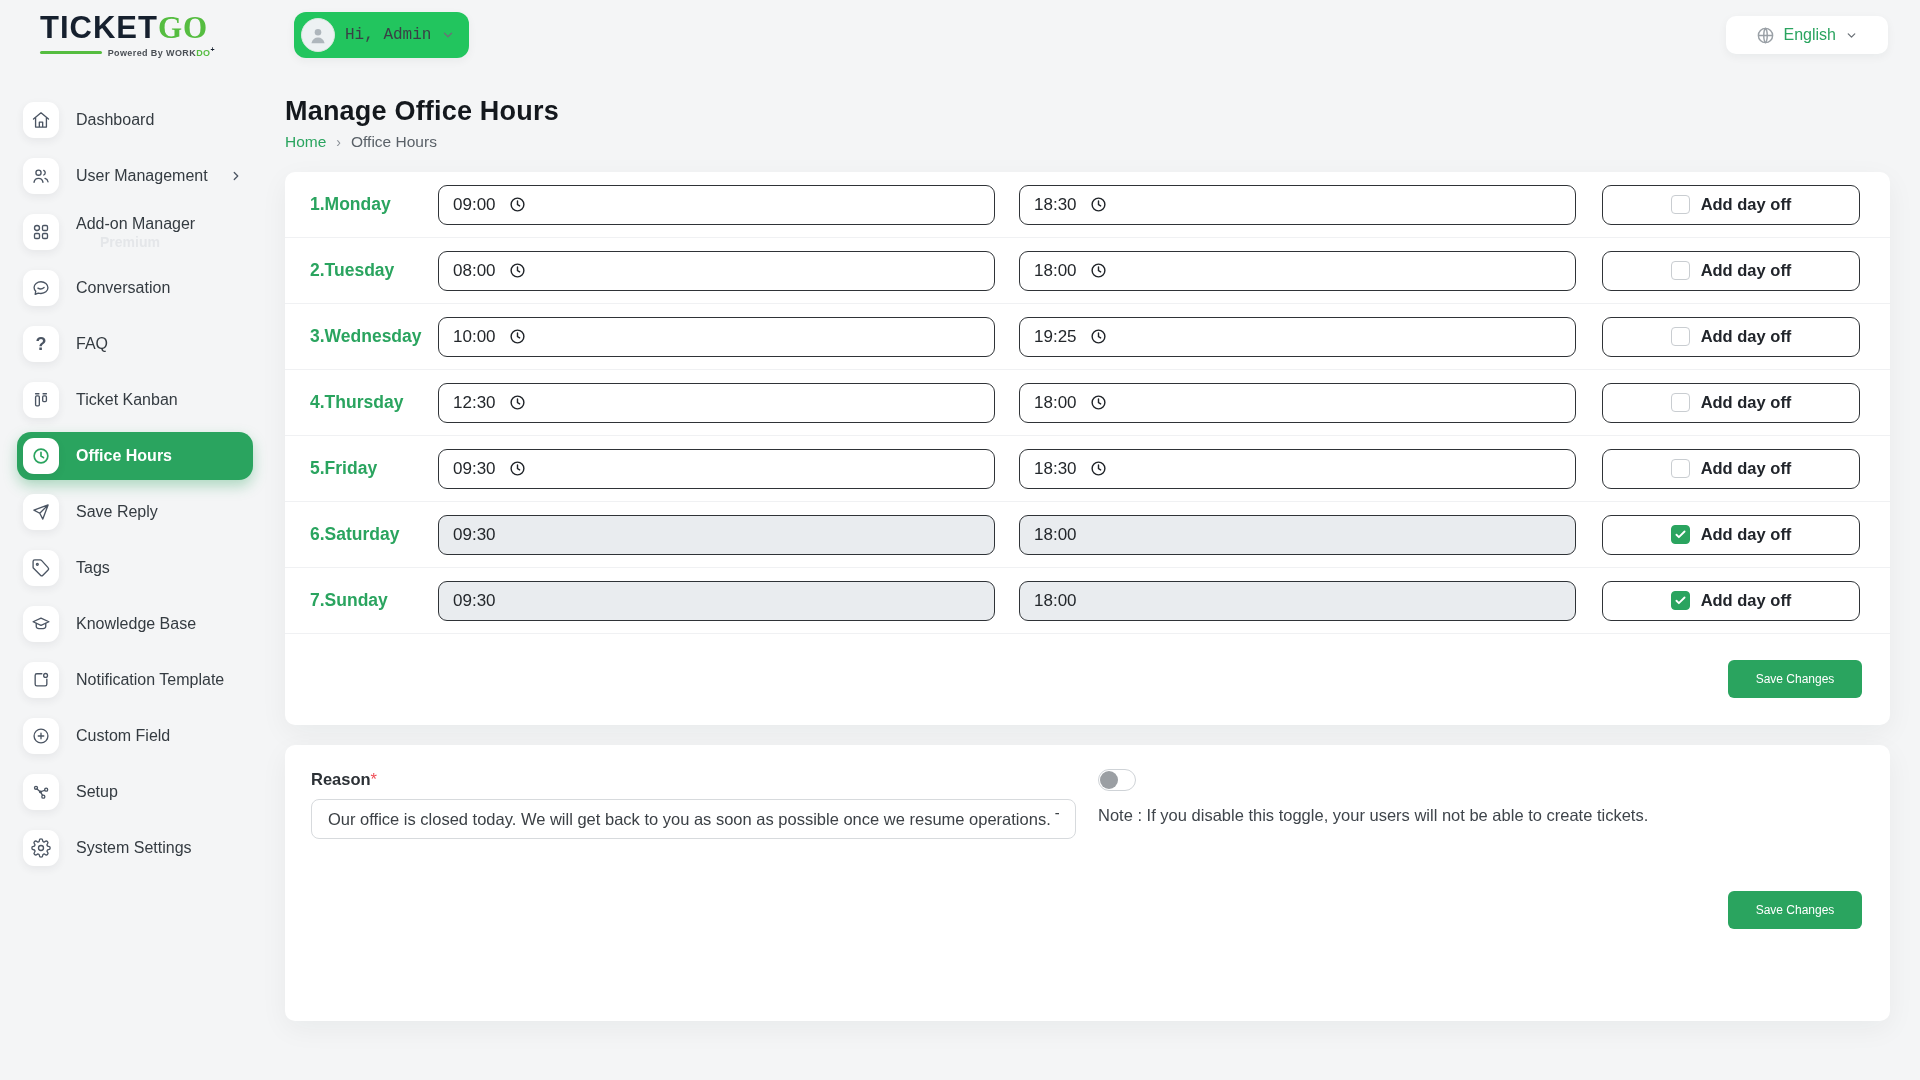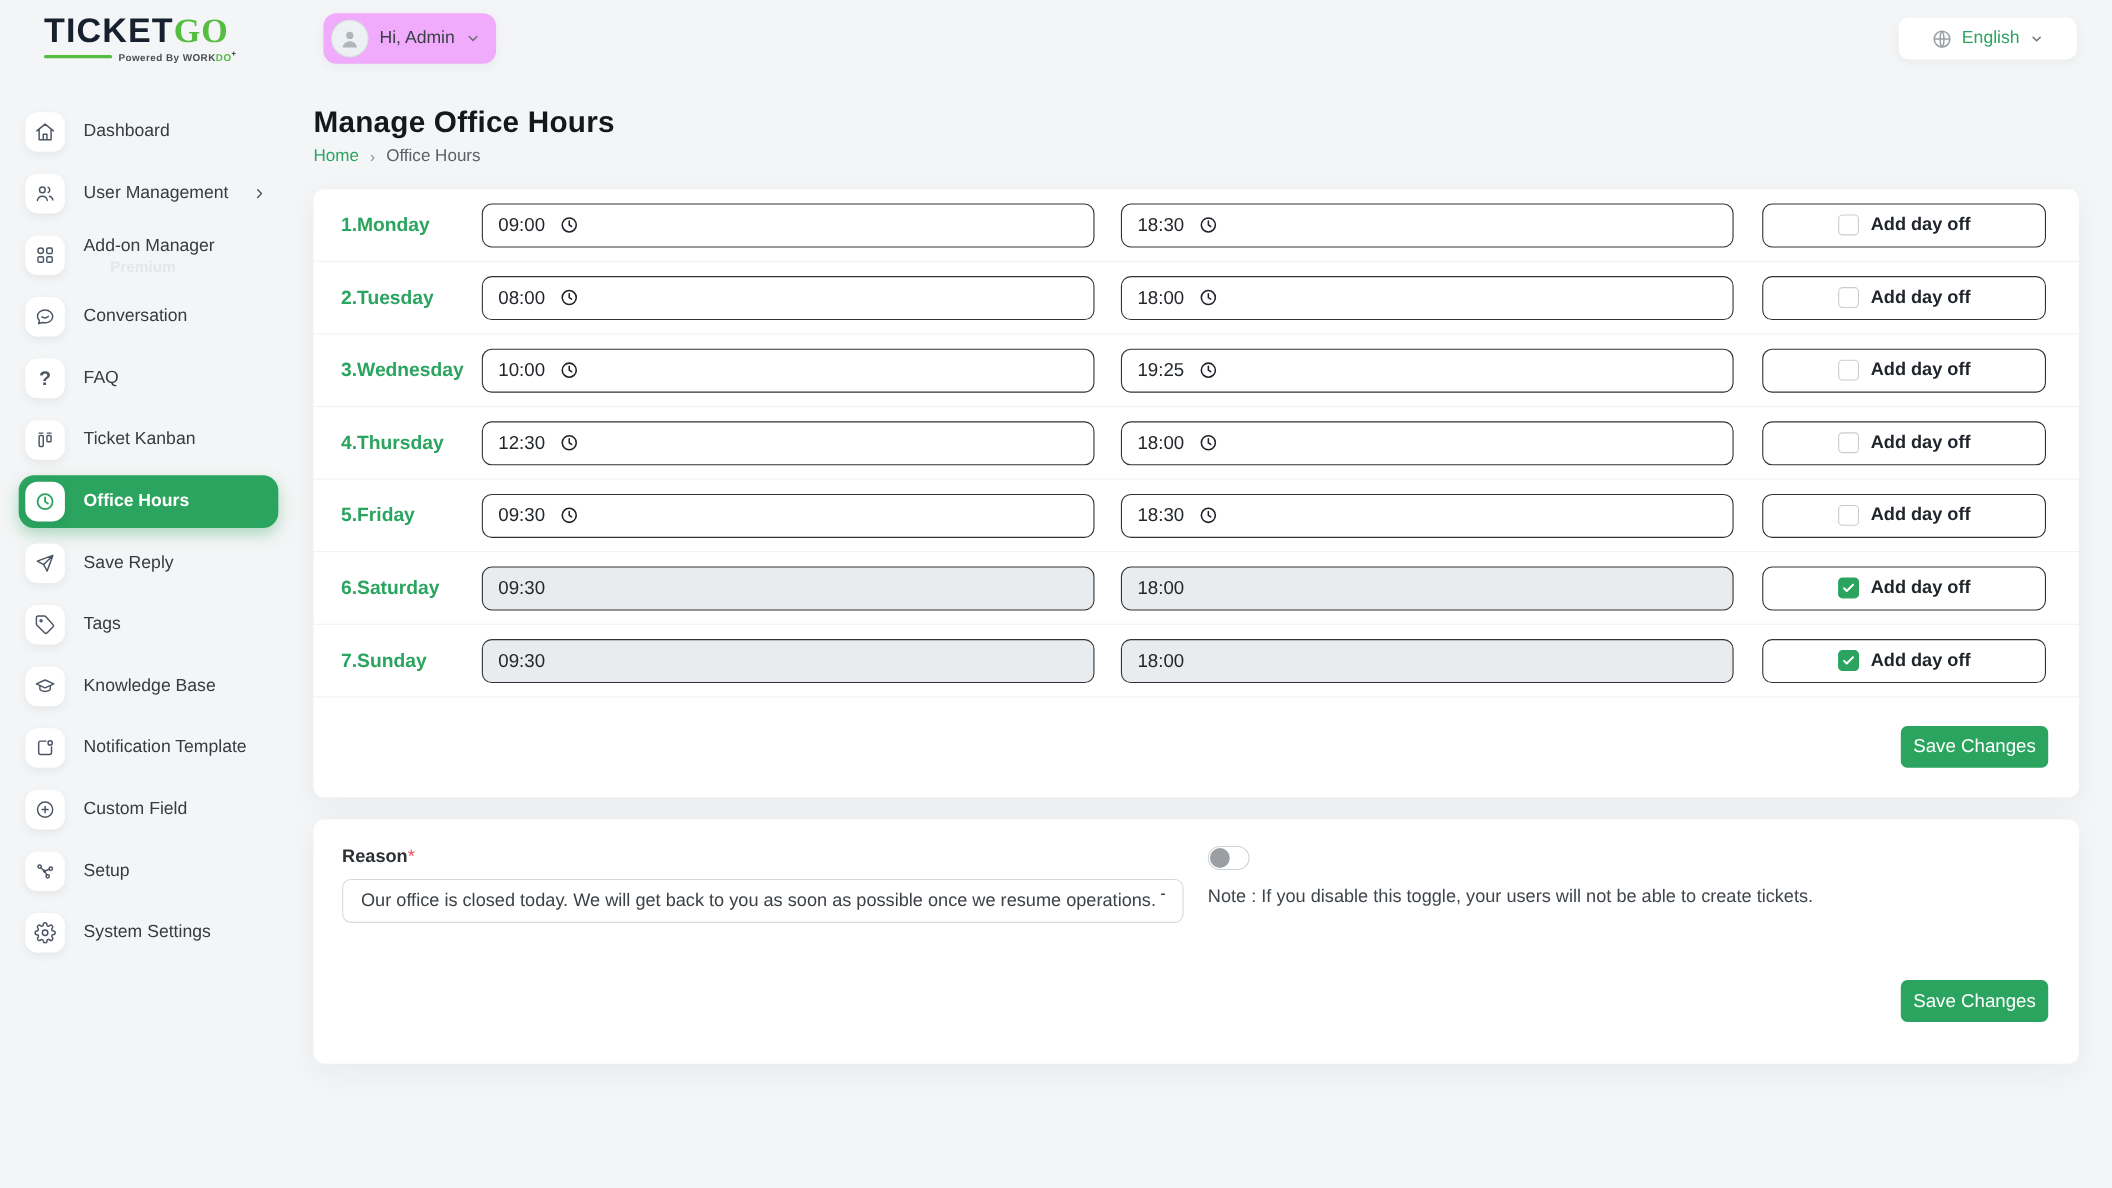--- a/index.html
+++ b/index.html
@@ -19,23 +19,24 @@
   .logo-main .go { color:#55bd40;font-family:Liberation Serif, serif; }
   .logo-tag { display:flex; align-items:center; gap:6px; margin-top:3px; }
   .logo-line { flex:1; height:3px; border-radius:2px; background:#55bd40; }
   .logo-powered { font-size:9px; font-weight:700; color:#4a4f55; letter-spacing:.4px; white-space:nowrap; }
   .logo-powered .wd-green { color:#55bd40; }
   .logo-powered sup { font-size:7px; color:#16202e; }
 
   
   .user-chip {
     position:absolute; left:294px; top:12px; height:46px;
-    background:#f0abfc; border-radius:12px; display:flex; align-items:center;
+    background:#22c55e; border-radius:12px; display:flex; align-items:center;
     gap:10px; padding:0 14px 0 7px; box-shadow:0 3px 10px rgba(25,30,35,.05);
     cursor:pointer;
+    font-family:Liberation Mono, monospace;
   }
   .avatar {
     width:34px; height:34px; border-radius:50%;
     background:#edf1f3; border:1px solid #d6e9dd;
     display:flex; align-items:center; justify-content:center; overflow:hidden;
   }
   .user-chip .greet { font-size:16px; color:#3a4046; }
   .lang-chip {
     position:absolute; right:32px; top:16px; height:38px;
     background:#fff; border-radius:10px; display:flex; align-items:center;
@@ -71,21 +72,21 @@
   .breadcrumb .home { color:#2aa45f; cursor:pointer; }
   .breadcrumb .sep { color:#8a9097; font-size:14px; }
   .breadcrumb .current { color:#5a6168; }
 
   
   .card {
     position:absolute; left:285px; width:1605px; background:#fff;
     border-radius:10px; box-shadow:0 8px 28px rgba(25,30,35,.05);
   }
   .card.hours { top:172px; height:553px; }
-  .card.reason { top:745px; height:222px; }
+  .card.reason { top:745px; height:276px; }
 
   
   .oh-row {
     height:66px; display:flex; align-items:center;
     padding-left:25px; border-bottom:1px solid #f0f1f3;
   }
   .day-label { width:128px; font-size:17.5px; font-weight:700; color:#2aa45f; }
   .time-field {
     width:557px; height:40px; background:#fff;
     border:1.5px solid #2f3337; border-radius:9px;
@@ -100,21 +101,21 @@
   }
   .cb {
     width:19px; height:19px; border:1.5px solid #c9cdd1; border-radius:4px; background:#fff;
     display:flex; align-items:center; justify-content:center;
   }
   .cb.checked { background:#2aa45f; border-color:#2aa45f; }
   .dayoff-label { font-size:16.5px; font-weight:700; color:#21252b; }
   .save-row { height:90px; display:flex; align-items:center; justify-content:flex-end; padding-right:28px; }
   .btn-green {
     width:134px; height:38px; background:#2aa45f; color:#fff; border:none;
-    border-radius:6px; font-size:17px; font-family:inherit; cursor:pointer;
+    border-radius:6px; font-size:12px; font-family:inherit; cursor:pointer;
   }
 
   
   .reason-label { position:absolute; left:26px; top:25px; font-size:16.5px; font-weight:700; color:#2c3136; }
   .reason-label .req { color:#ef4d56; font-weight:400; }
   .reason-input {
     position:absolute; left:26px; top:54px; width:765px; height:40px;
     border:1px solid #d7dadd; border-radius:8px; padding:0 16px;
     font-size:16.5px; color:#3c4146; font-family:inherit; background:#fff;
     overflow:hidden; white-space:nowrap; text-overflow:clip;

